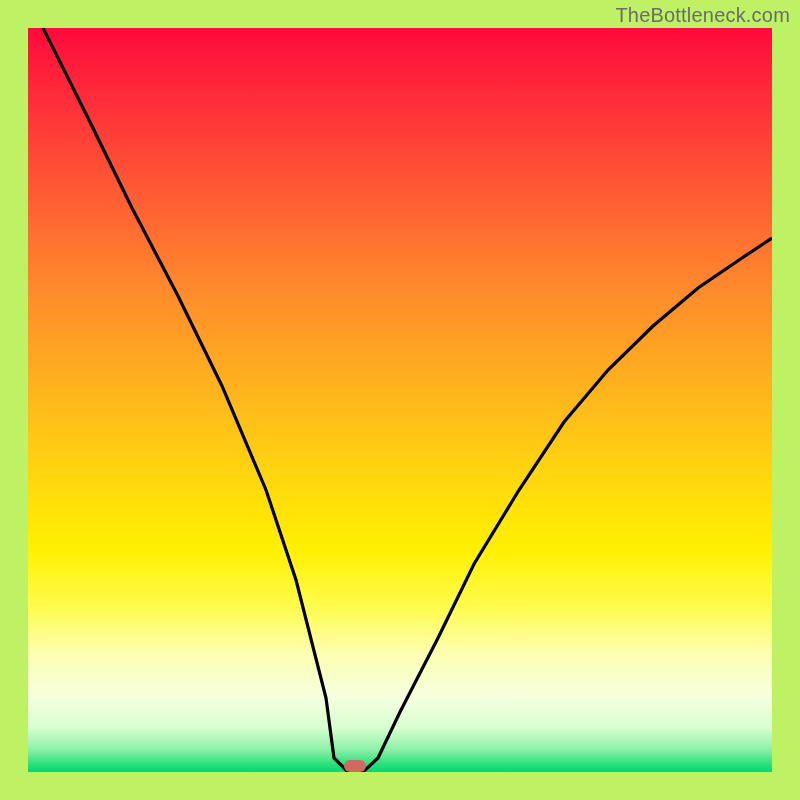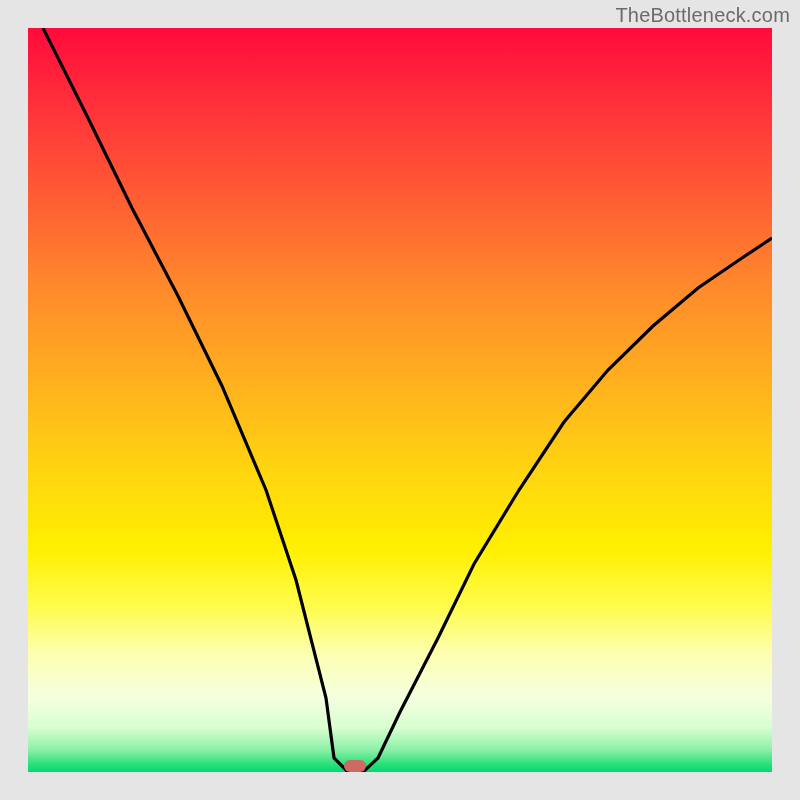--- a/index.html
+++ b/index.html
@@ -10,21 +10,21 @@
     background: #000;
     overflow: hidden;
     font-family: Arial, Helvetica, sans-serif;
   }
   .frame {
     position: absolute;
     left: 0;
     top: 0;
     width: 800px;
     height: 800px;
-    background: #e5e5e5;
+    background: #bef264;
   }
   .plot-area {
     position: absolute;
     left: 28px;
     top: 28px;
     width: 744px;
     height: 744px;
     overflow: hidden;
   }
   .gradient-bg {

